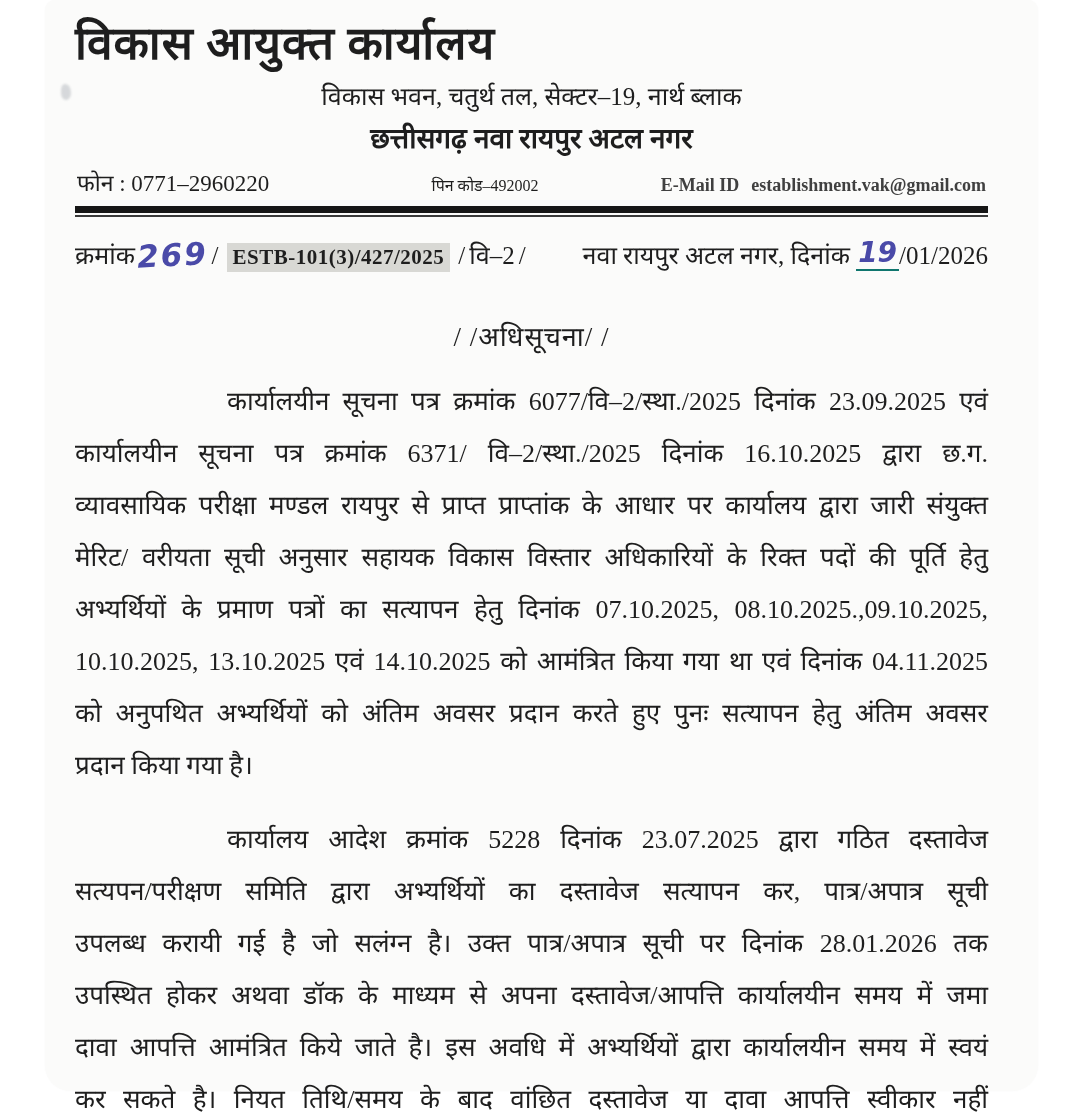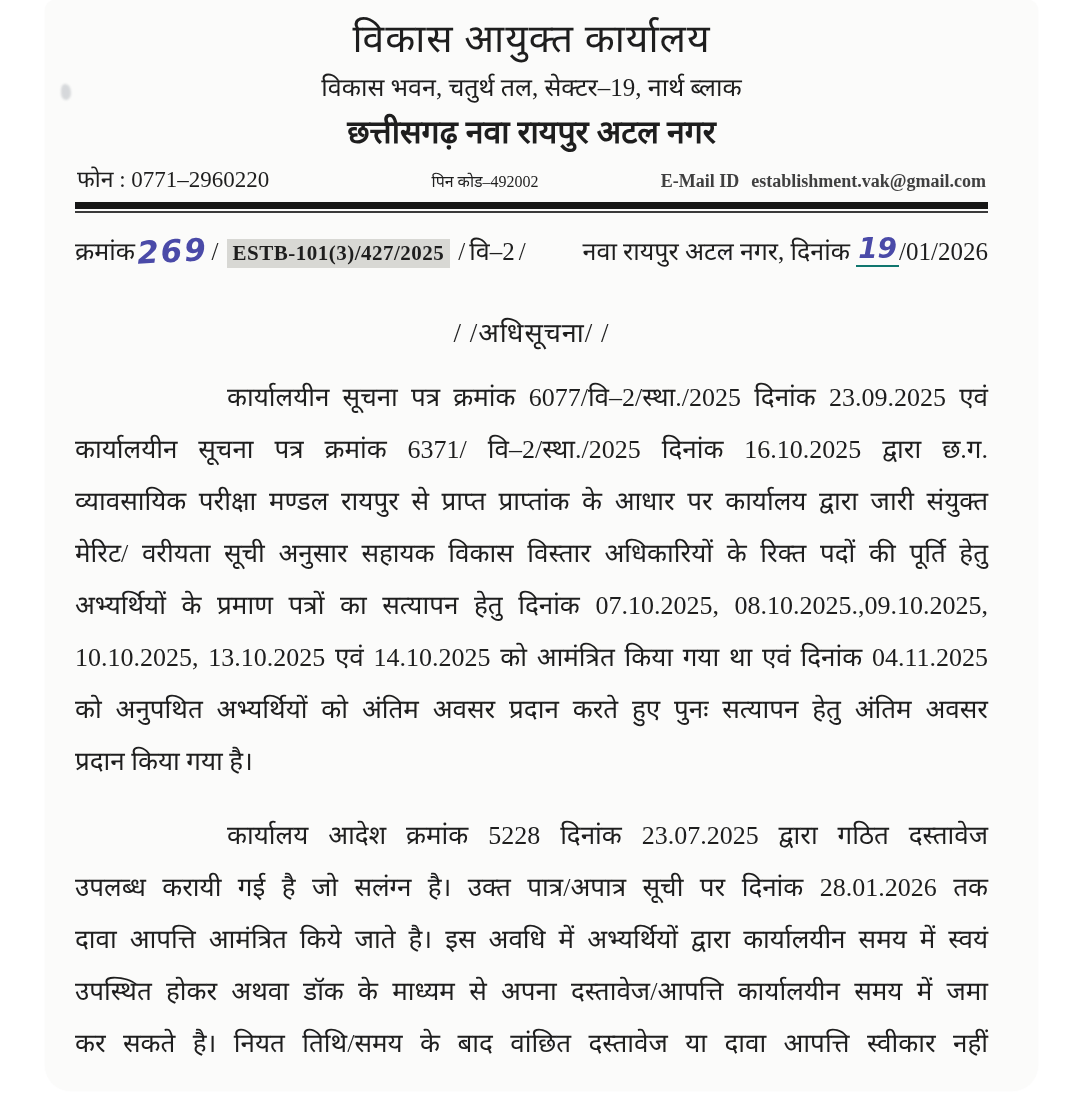--- a/index.html
+++ b/index.html
@@ -18,23 +18,23 @@
     border-radius: 10px 10px 26px 26px;
     box-shadow: 0 0 2px rgba(0,0,0,0.03);
     padding: 10px 50px 0 30px;
   }
   .scan-smudge {
     position: absolute; left: 16px; top: 84px;
     width: 10px; height: 16px; background: #b9bdc2;
     border-radius: 40% 60% 50% 50%; opacity: .55; filter: blur(1px);
   }
   
-  .hdr-title   { text-align: center; font-size: 39px; font-weight: normal; letter-spacing: 1px; }
+  .hdr-title   { text-align: left; font-size: 46px; font-weight: bold; letter-spacing: 1px; }
   .hdr-address { text-align: center; font-size: 25px; margin-top: 6px; }
-  .hdr-city    { text-align: center; font-size: 32px; font-weight: bold; margin-top: 6px; }
+  .hdr-city    { text-align: center; font-size: 28px; font-weight: bold; margin-top: 6px; }
   .contact-row {
     display: flex; align-items: baseline; justify-content: space-between;
     margin-top: 10px; padding: 0 2px;
   }
   .contact-phone { font-size: 23px; }
   .contact-pin   { font-size: 16px; margin-left: 40px; }
   .contact-email {
     font-size: 18px; font-weight: bold;
     font-family: "Liberation Serif", "DejaVu Serif", serif;
     color: #404040;
@@ -122,20 +122,21 @@
     <div class="jline">व्यावसायिक परीक्षा मण्डल रायपुर से प्राप्त प्राप्तांक के आधार पर कार्यालय द्वारा जारी संयुक्त</div>
     <div class="jline">मेरिट/ वरीयता सूची अनुसार सहायक विकास विस्तार अधिकारियों के रिक्त पदों की पूर्ति हेतु</div>
     <div class="jline">अभ्यर्थियों के प्रमाण पत्रों का सत्यापन हेतु दिनांक 07.10.2025, 08.10.2025.,09.10.2025,</div>
     <div class="jline">10.10.2025, 13.10.2025 एवं 14.10.2025 को आमंत्रित किया गया था एवं दिनांक 04.11.2025</div>
     <div class="jline">को अनुपथित अभ्यर्थियों को अंतिम अवसर प्रदान करते हुए पुनः सत्यापन हेतु अंतिम अवसर</div>
     <div class="lastline">प्रदान किया गया है।</div>
   </div>
 
   <div class="para">
     <div class="jline indent">कार्यालय आदेश क्रमांक 5228 दिनांक 23.07.2025 द्वारा गठित दस्तावेज</div>
+    <div class="jline">सत्यपन/परीक्षण समिति द्वारा अभ्यर्थियों का दस्तावेज सत्यापन कर, पात्र/अपात्र सूची</div>
     <div class="jline">उपलब्ध करायी गई है जो सलंग्न है। उक्त पात्र/अपात्र सूची पर दिनांक 28.01.2026 तक</div>
+    <div class="jline">उपस्थित होकर अथवा डॉक के माध्यम से अपना दस्तावेज/आपत्ति कार्यालयीन समय में जमा</div>
     <div class="jline">दावा आपत्ति आमंत्रित किये जाते है। इस अवधि में अभ्यर्थियों द्वारा कार्यालयीन समय में स्वयं</div>
-    <div class="jline">उपस्थित होकर अथवा डॉक के माध्यम से अपना दस्तावेज/आपत्ति कार्यालयीन समय में जमा</div>
     <div class="jline">कर सकते है। नियत तिथि/समय के बाद वांछित दस्तावेज या दावा आपत्ति स्वीकार नहीं</div>
 
   </div>
 
 </div>
 
 </body></html>

